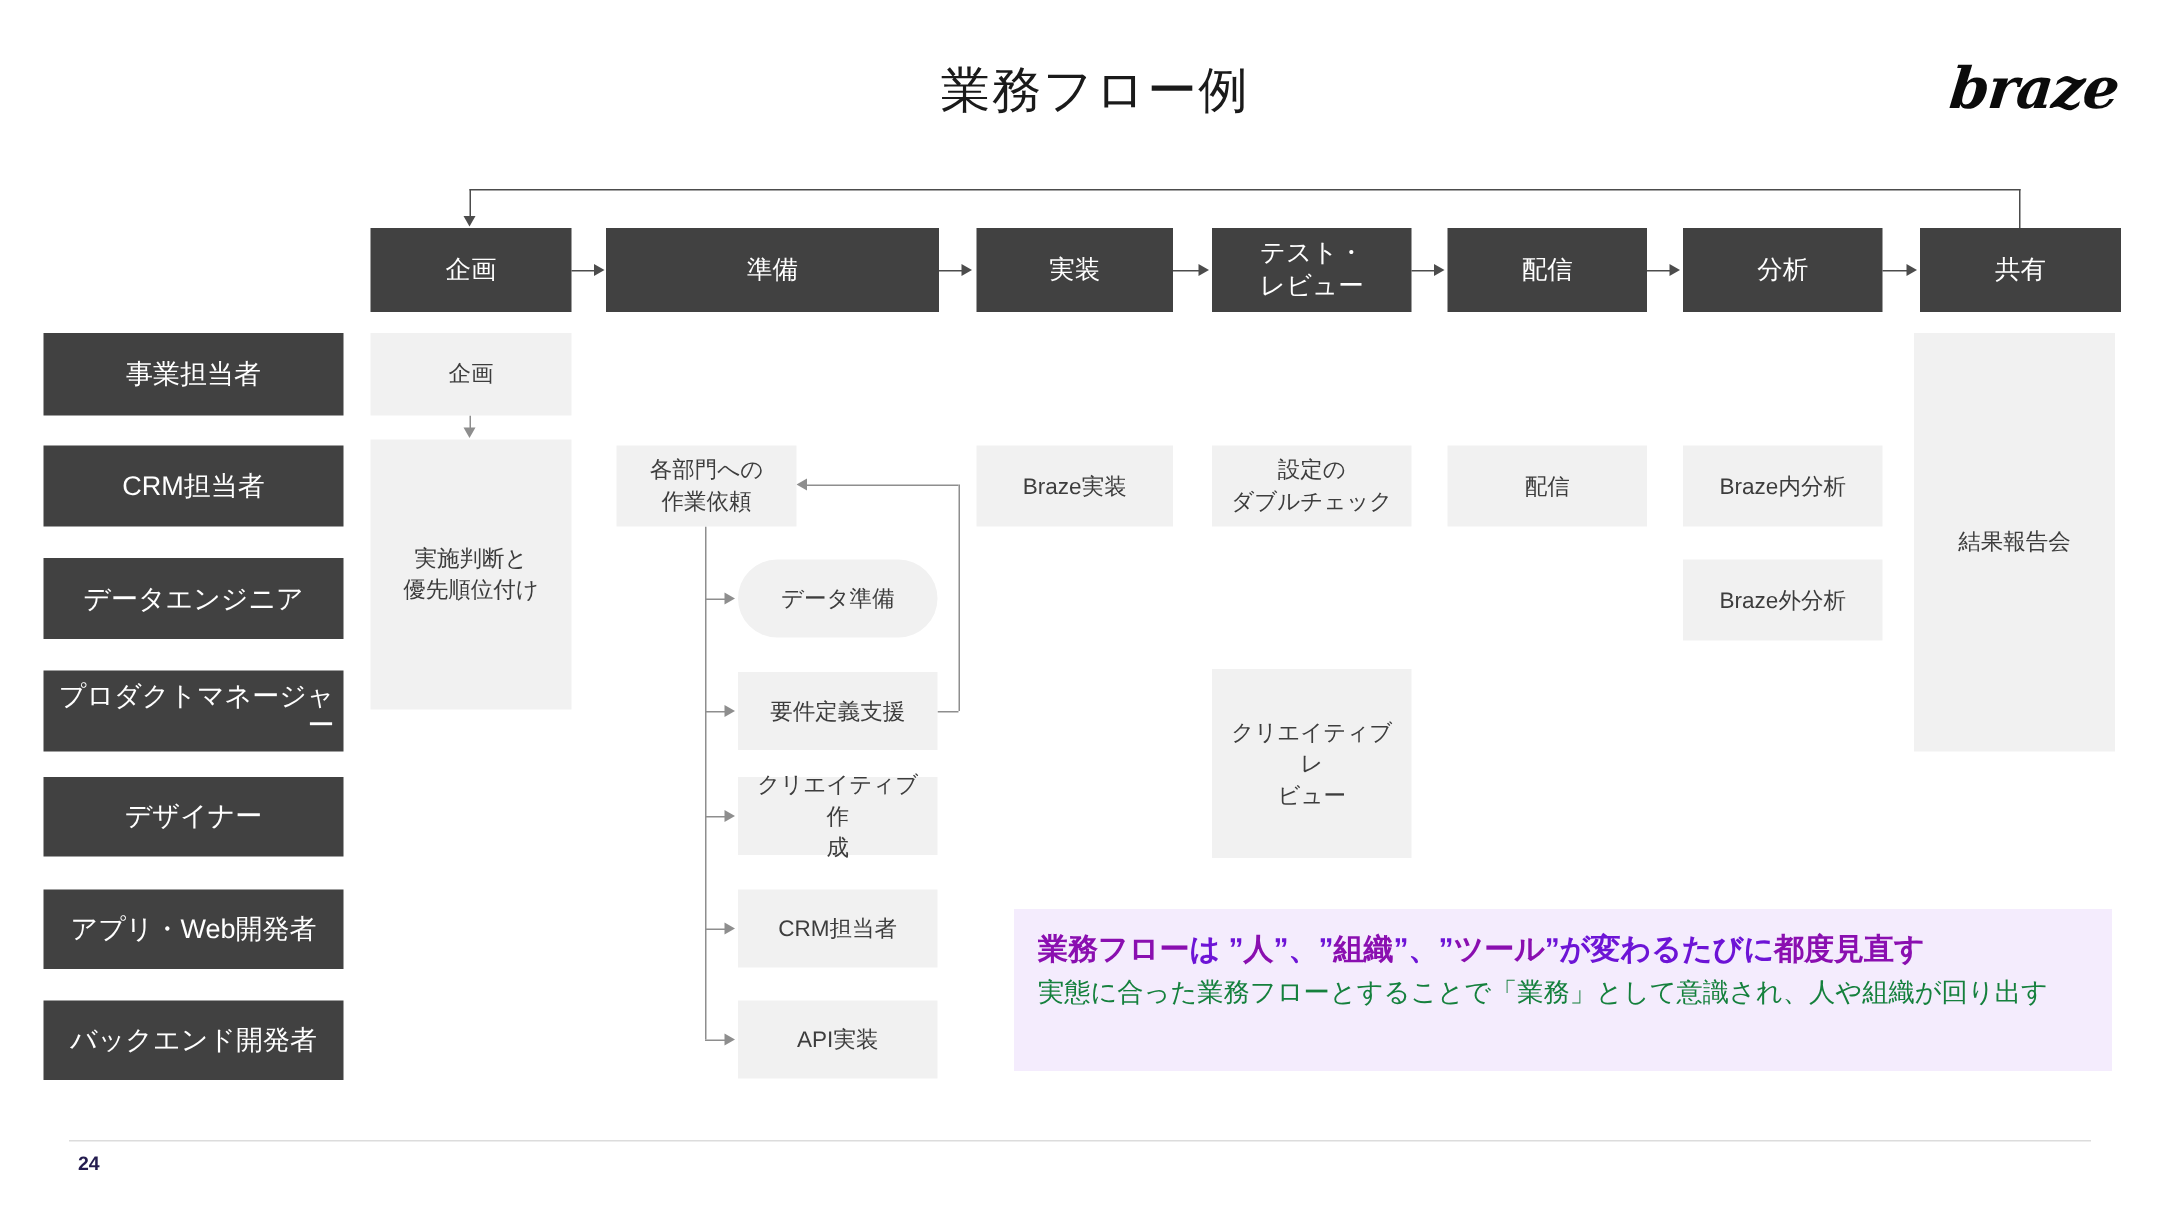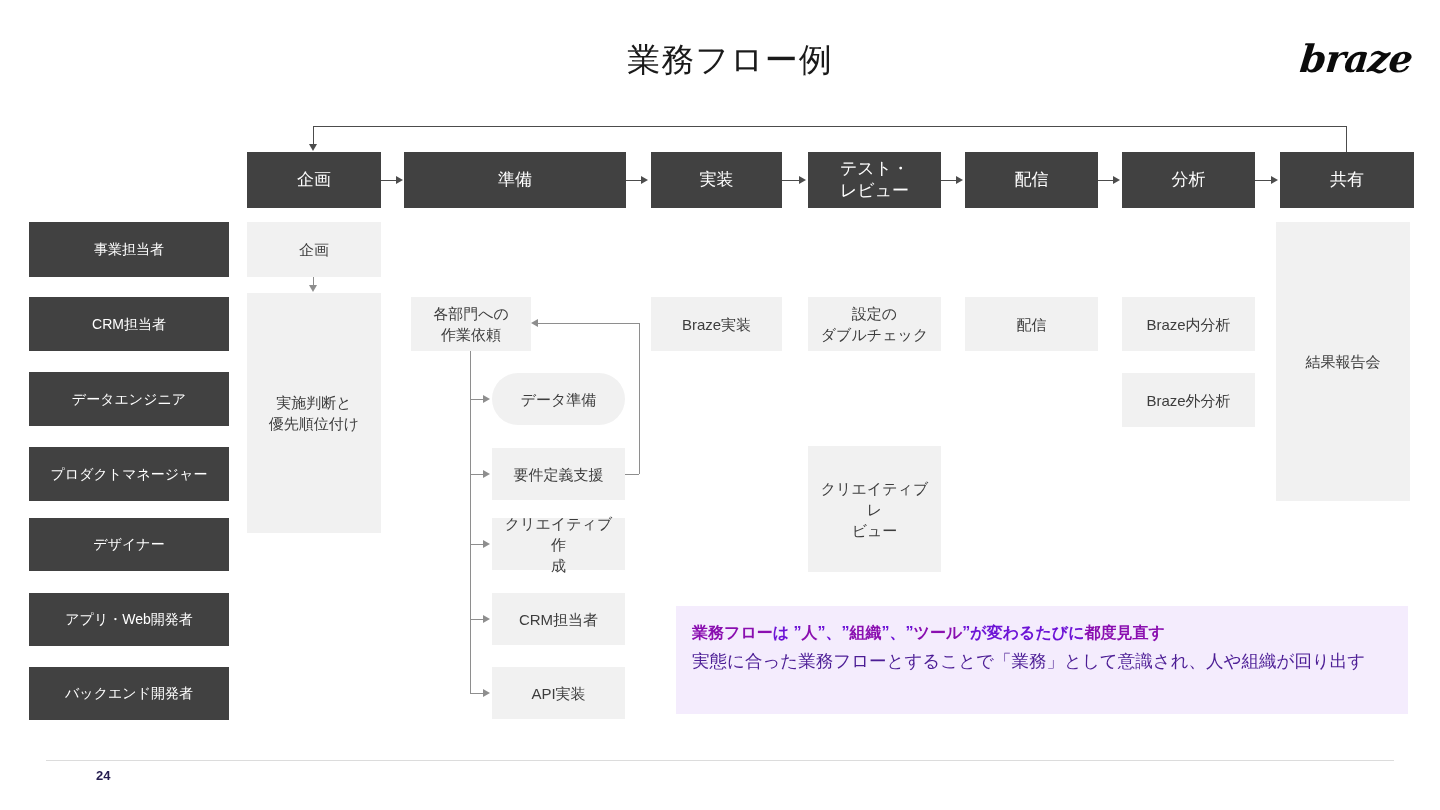--- a/index.html
+++ b/index.html
@@ -59,21 +59,21 @@
     font-size: 16px;
     line-height: 21px;
     box-sizing: border-box;
     padding: 2px 6px;
   }
   .phase-box {
     font-size: 17px;
     line-height: 22px;
   }
   .role-box {
-    font-size: 14px;
+    font-size: 18px;
     line-height: 19px;
     text-align: right;
   }
   .light-box {
     position: absolute;
     background: #f1f1f1;
     color: #3d3d3d;
     display: flex;
     align-items: center;
     justify-content: center;
@@ -128,50 +128,49 @@
     left: 676px;
     top: 606px;
     width: 732px;
     height: 108px;
     background: #f4ecfd;
     box-sizing: border-box;
     padding: 14px 16px 10px 16px;
   }
   .callout-head {
     font-weight: 700;
-    font-size: 16px;
+    font-size: 20px;
     line-height: 26px;
     color: #6d14d6;
     margin: 0 0 3px 0;
   }
   .callout-head .em { color: #8a0fb0; }
   .callout-body {
     font-size: 17.5px;
     line-height: 25px;
-    color: #4c1d95;
+    color: #15803d;
     margin: 0;
   }
 
   
   .footer-rule {
     position: absolute;
     left: 46px;
     top: 760px;
     width: 1348px;
     height: 0;
     border-top: 1.5px solid #dcdcdc;
   }
   .page-number {
     position: absolute;
     left: 52px;
     top: 768px;
     font-size: 13px;
     font-weight: 700;
     color: #241c4f;
-    margin-left: 44px;
   }
 </style>
 </head>
 <body>
 
 <div id="slide">
 
   <div class="slide-title">業務フロー例</div>
 
   <div class="brand-logo">braze</div>
@@ -259,21 +258,21 @@
   <div class="dark-box role-box" style="left:29px; top:593px; width:200px; height:53px;">
       <span>アプリ・Web開発者</span>
     </div>
   <div class="dark-box role-box" style="left:29px; top:667px; width:200px; height:53px;">
       <span>バックエンド開発者</span>
     </div>
 
   <div class="light-box" style="left:247px;  top:222px; width:134px; height:55px;">
       <span>企画</span>
     </div>
-  <div class="light-box" style="left:247px;  top:293px; width:134px; height:240px;align-items:center;">
+  <div class="light-box" style="left:247px;  top:293px; width:134px; height:180px;align-items:center;">
       <span>実施判断と<br>優先順位付け</span>
     </div>
   <div class="light-box" style="left:411px;  top:297px; width:120px; height:54px;">
       <span>各部門への<br>作業依頼</span>
     </div>
   <div class="light-box" style="left:492px;  top:373px; width:133px; height:52px;border-radius:26px;">
       <span>データ準備</span>
     </div>
   <div class="light-box" style="left:492px;  top:448px; width:133px; height:52px;">
       <span>要件定義支援</span>

